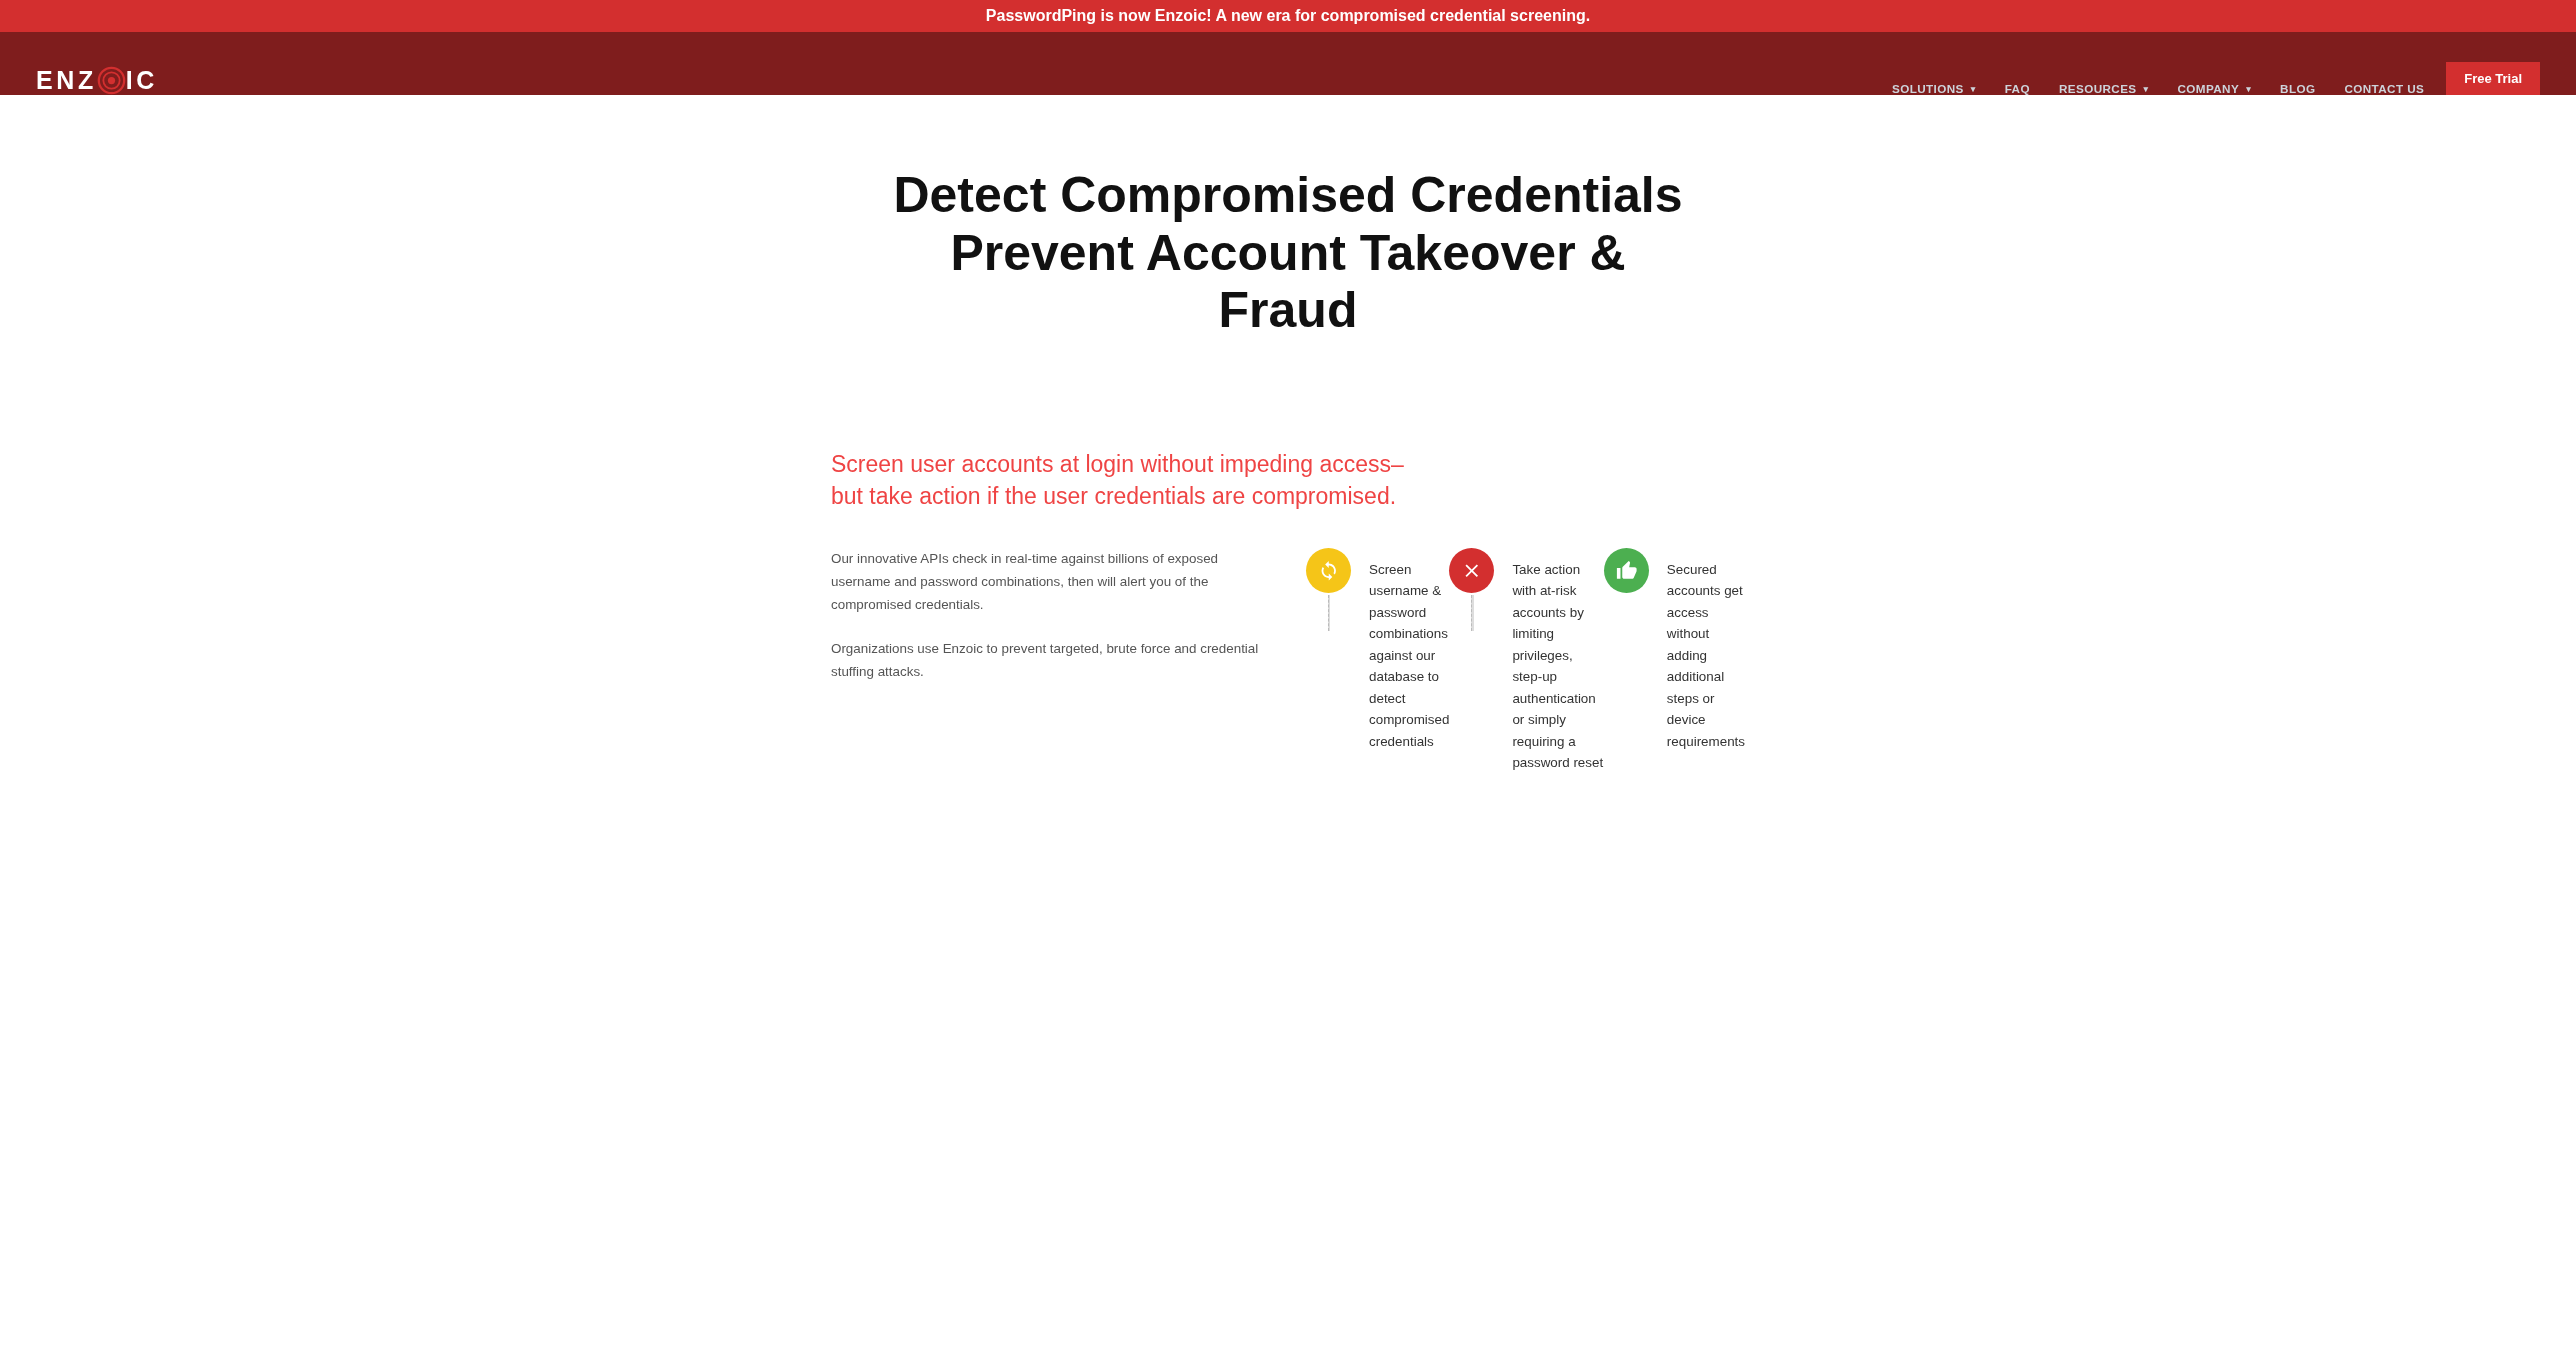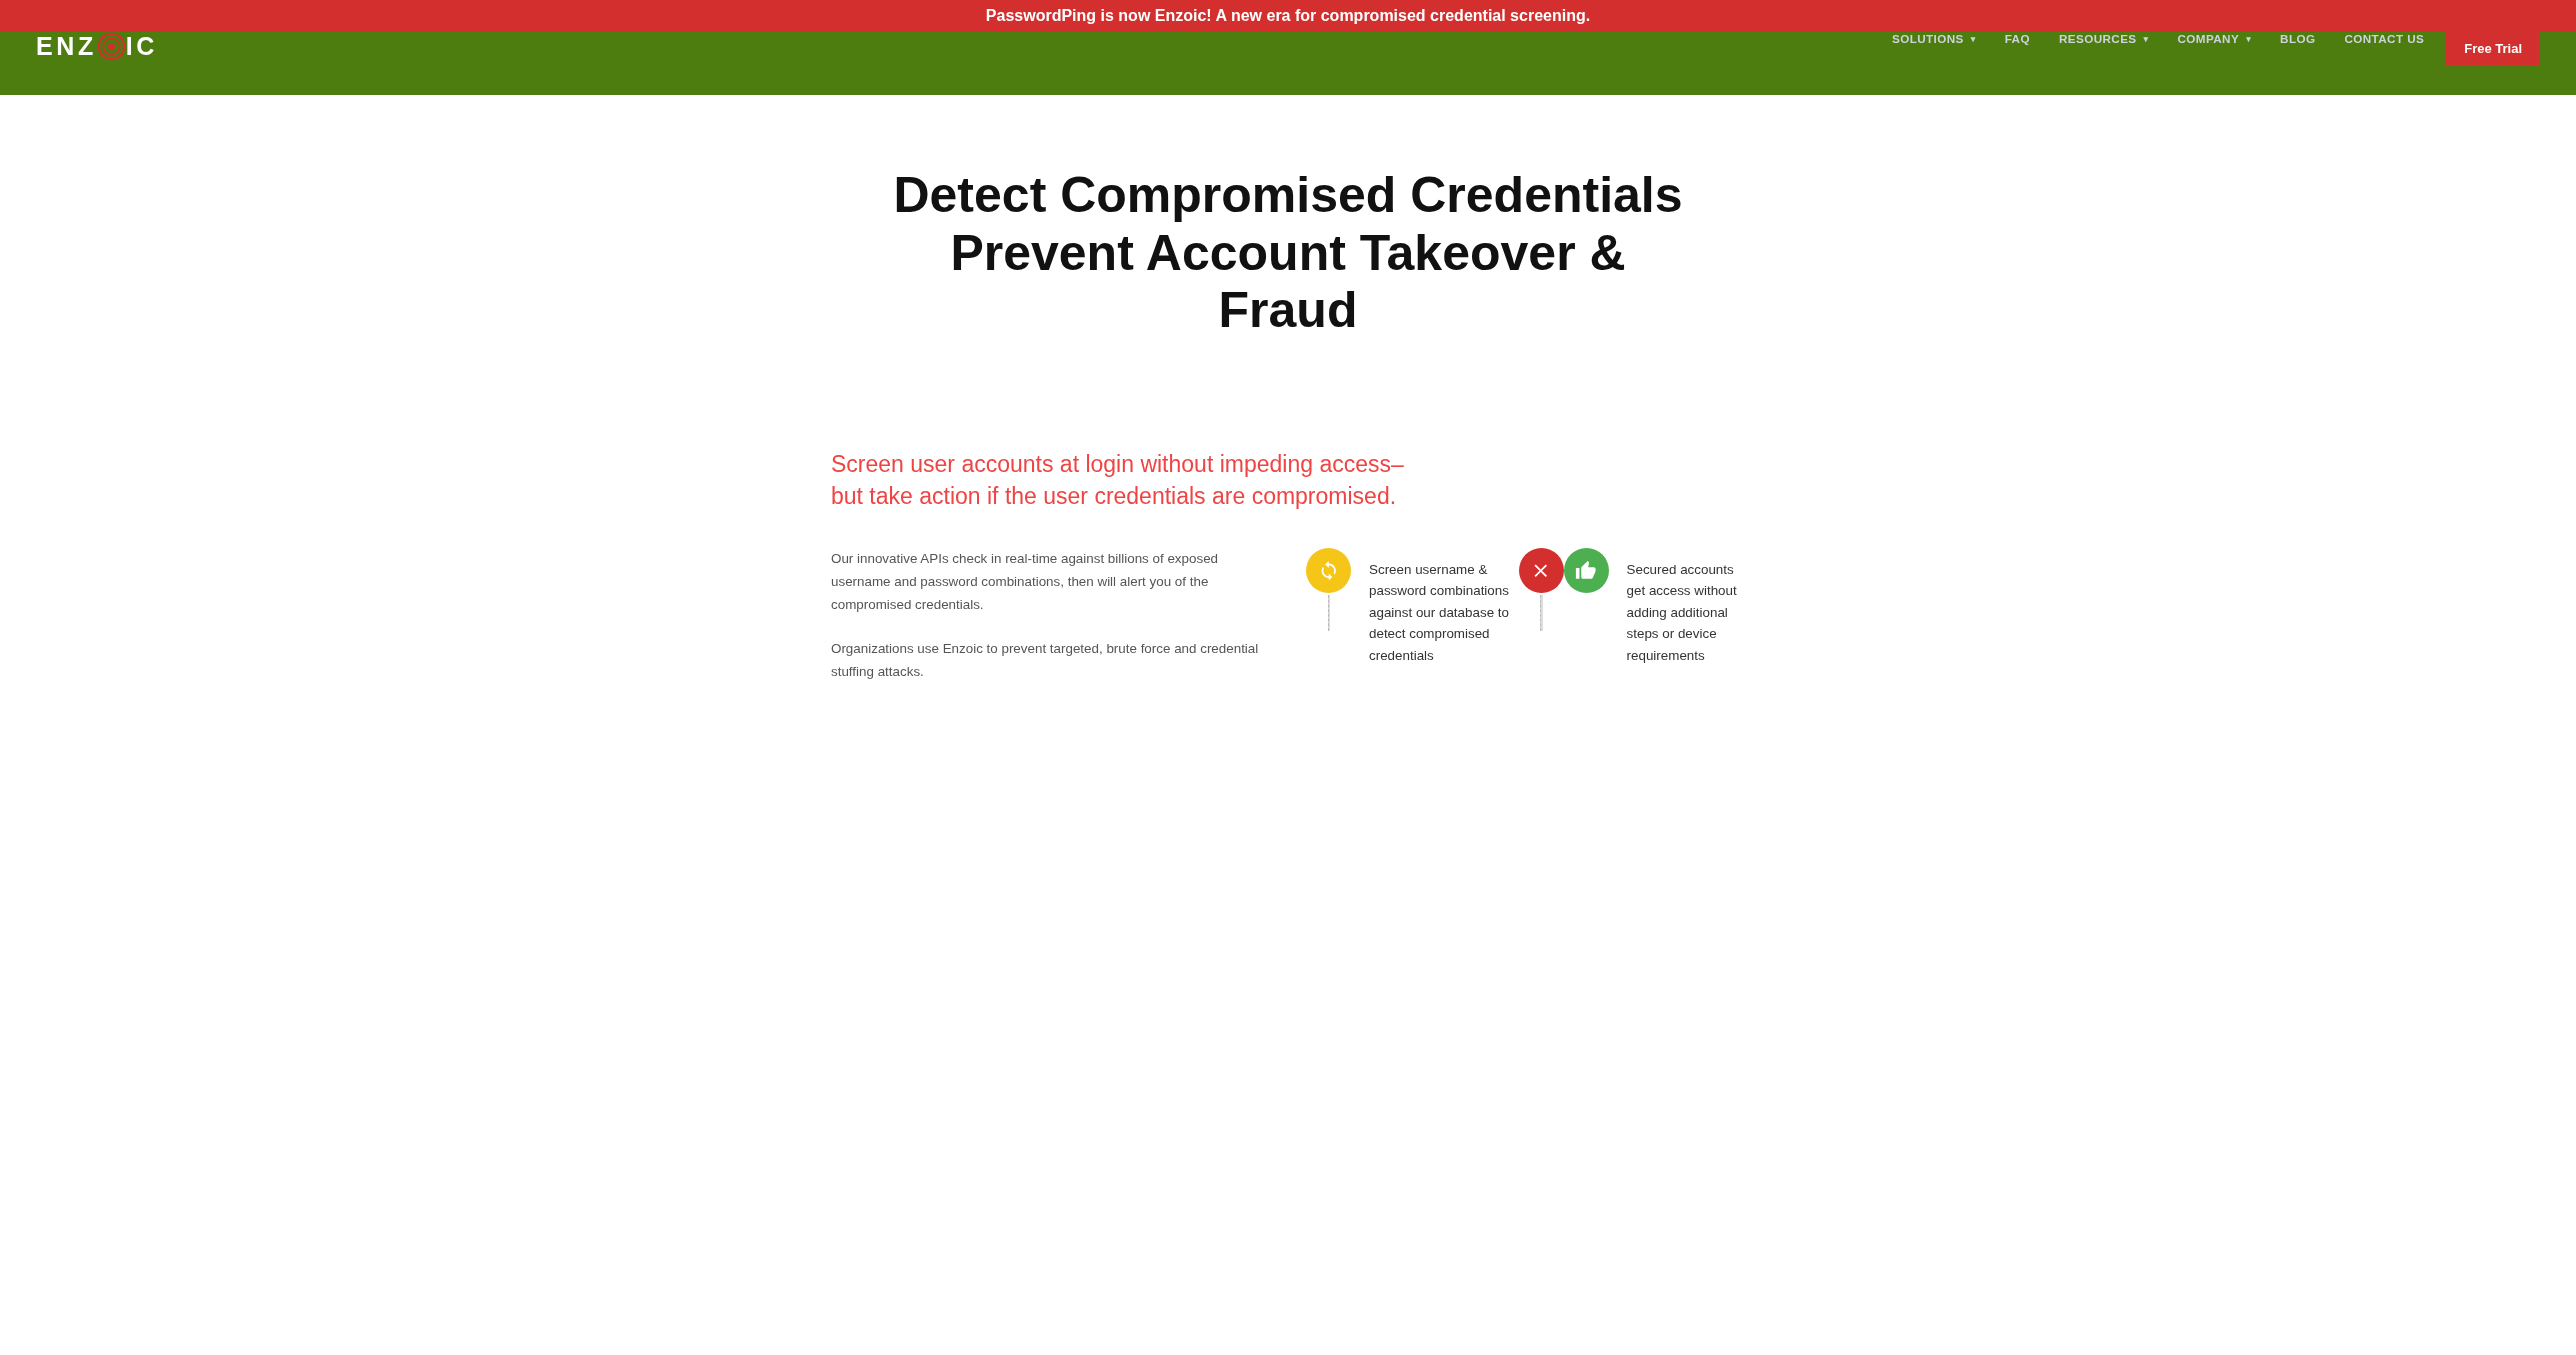--- a/index.html
+++ b/index.html
@@ -10,23 +10,23 @@
       background: #d32f2f;
       color: #fff;
       text-align: center;
       padding: 7.2px 18px;
       font-size: 16px;
       font-weight: 600;
     }
 
     
     .navbar {
-      background: #4d7c0f;
-      display: flex;
-      align-items: flex-start;
+      background: #7f1d1d;
+      display: flex;
+      align-items: flex-end;
       padding: 0 36px;
       height: 63px;
     }
     .navbar-logo {
       display: flex;
       align-items: center;
       margin-right: auto;
     }
     .logo-text {
       color: #fff;
@@ -256,20 +256,21 @@
       </div>
 
       <div class="spacer"></div>
 
       <div class="feature-item">
         <div class="feature-icon icon-red">
           <svg width="21.5" height="21.5" viewBox="0 0 24 24" fill="white">
             <path d="M19 6.41L17.59 5 12 10.59 6.41 5 5 6.41 10.59 12 5 17.59 6.41 19 12 13.41 17.59 19 19 17.59 13.41 12z"></path>
           </svg>
         </div>
+        <p class="feature-text">Take action with at-risk accounts by limiting privileges, step-up authentication or simply requiring a password reset</p>
       </div>
 
       <div class="spacer"></div>
 
       <div class="feature-item">
         <div class="feature-icon icon-green">
           <svg width="21.5" height="21.5" viewBox="0 0 24 24" fill="white">
             <path d="M1 21h4V9H1v12zm22-11c0-1.1-.9-2-2-2h-6.31l.95-4.57.03-.32c0-.41-.17-.79-.44-1.06L14.17 1 7.59 7.59C7.22 7.95 7 8.45 7 9v10c0 1.1.9 2 2 2h9c.83 0 1.54-.5 1.84-1.22l3.02-7.05c.09-.23.14-.47.14-.73v-2z"></path>
           </svg>
         </div>

